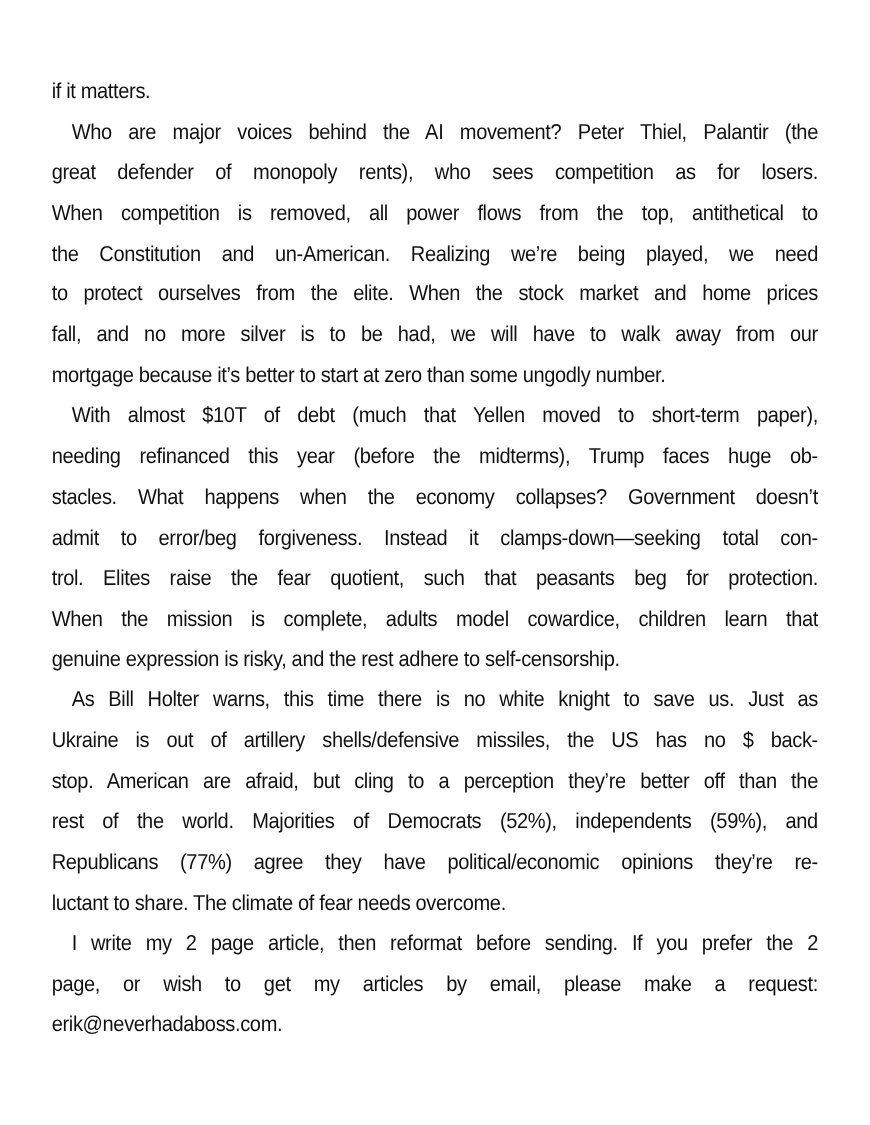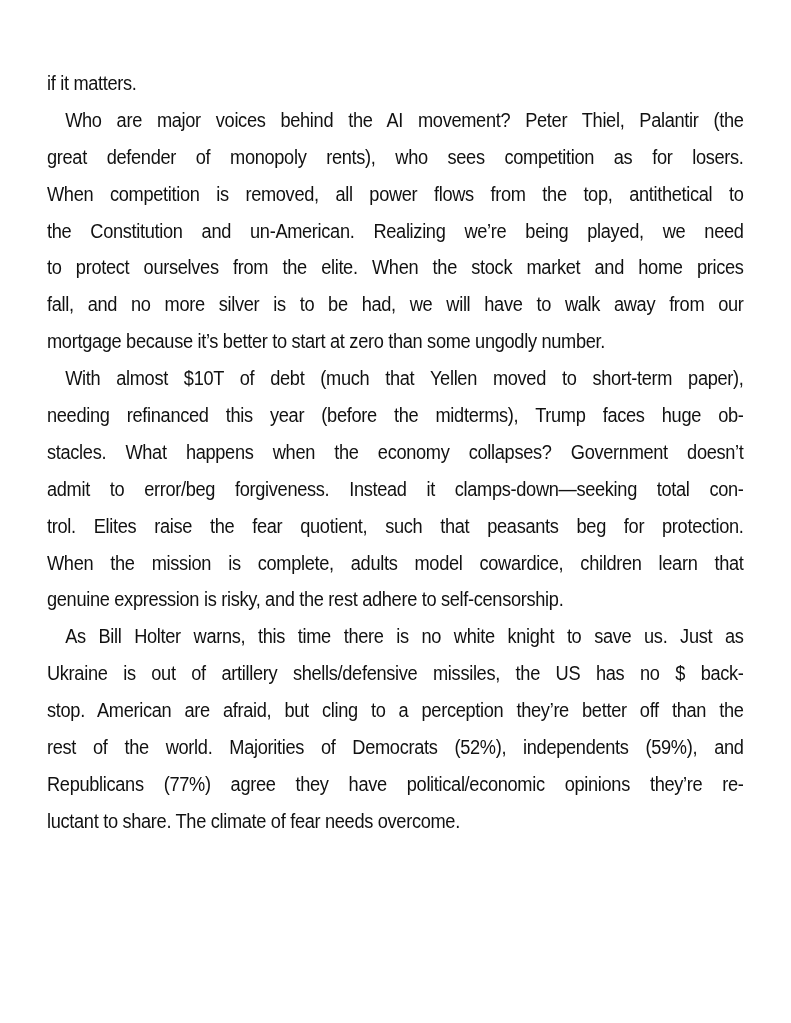--- a/index.html
+++ b/index.html
@@ -73,14 +73,19 @@
 
   <div>
     <div class="line indent">As Bill Holter warns, this time there is no white knight to save us. Just as</div>
     <div class="line">Ukraine is out of artillery shells/defensive missiles, the US has no $ back-</div>
     <div class="line">stop. American are afraid, but cling to a perception they’re better off than the</div>
     <div class="line">rest of the world. Majorities of Democrats (52%), independents (59%), and</div>
     <div class="line">Republicans (77%) agree they have political/economic opinions they’re re-</div>
     <div class="line last">luctant to share. The climate of fear needs overcome.</div>
   </div>
 
+  <div>
+    <div class="line indent">I write my 2 page article, then reformat before sending. If you prefer the 2</div>
+    <div class="line">page, or wish to get my articles by email, please make a request:</div>
+    <div class="line last">erik@neverhadaboss.com.</div>
+  </div>
 
 </div>
 
 </body></html>

